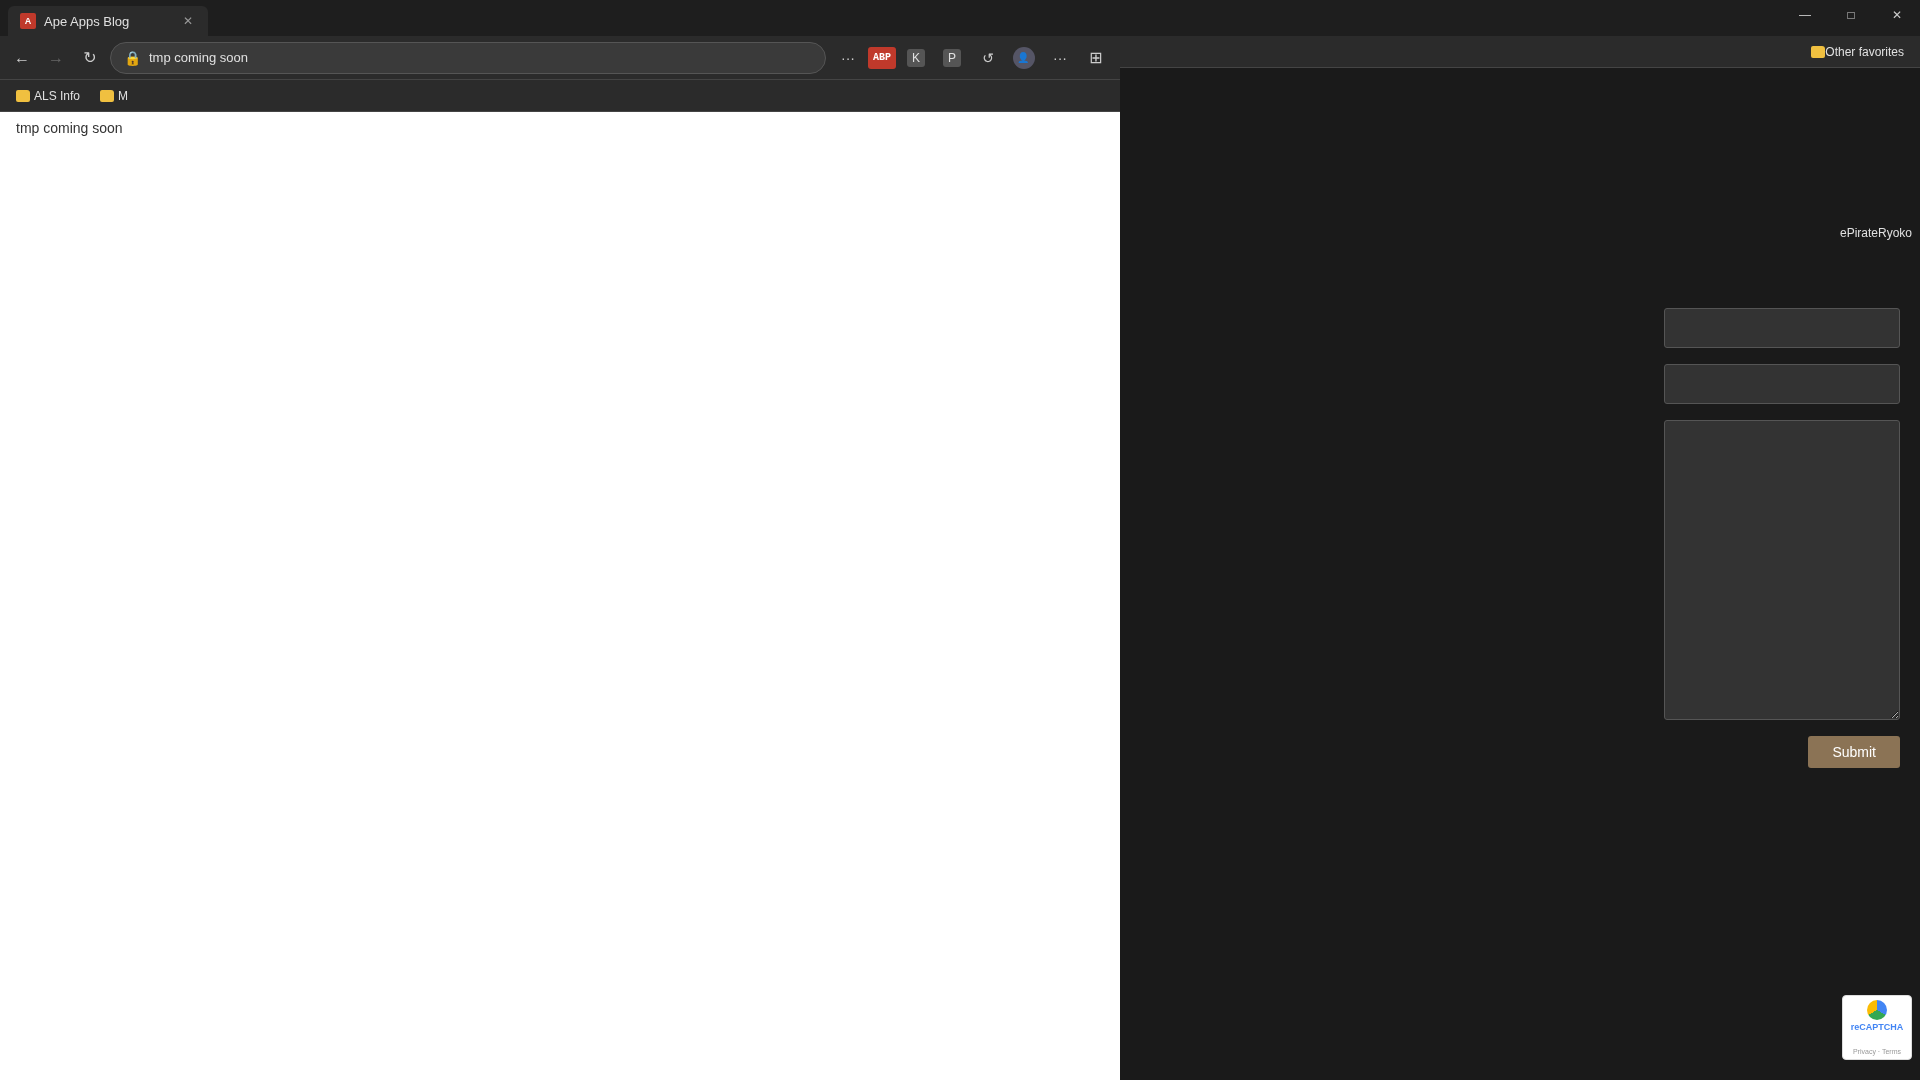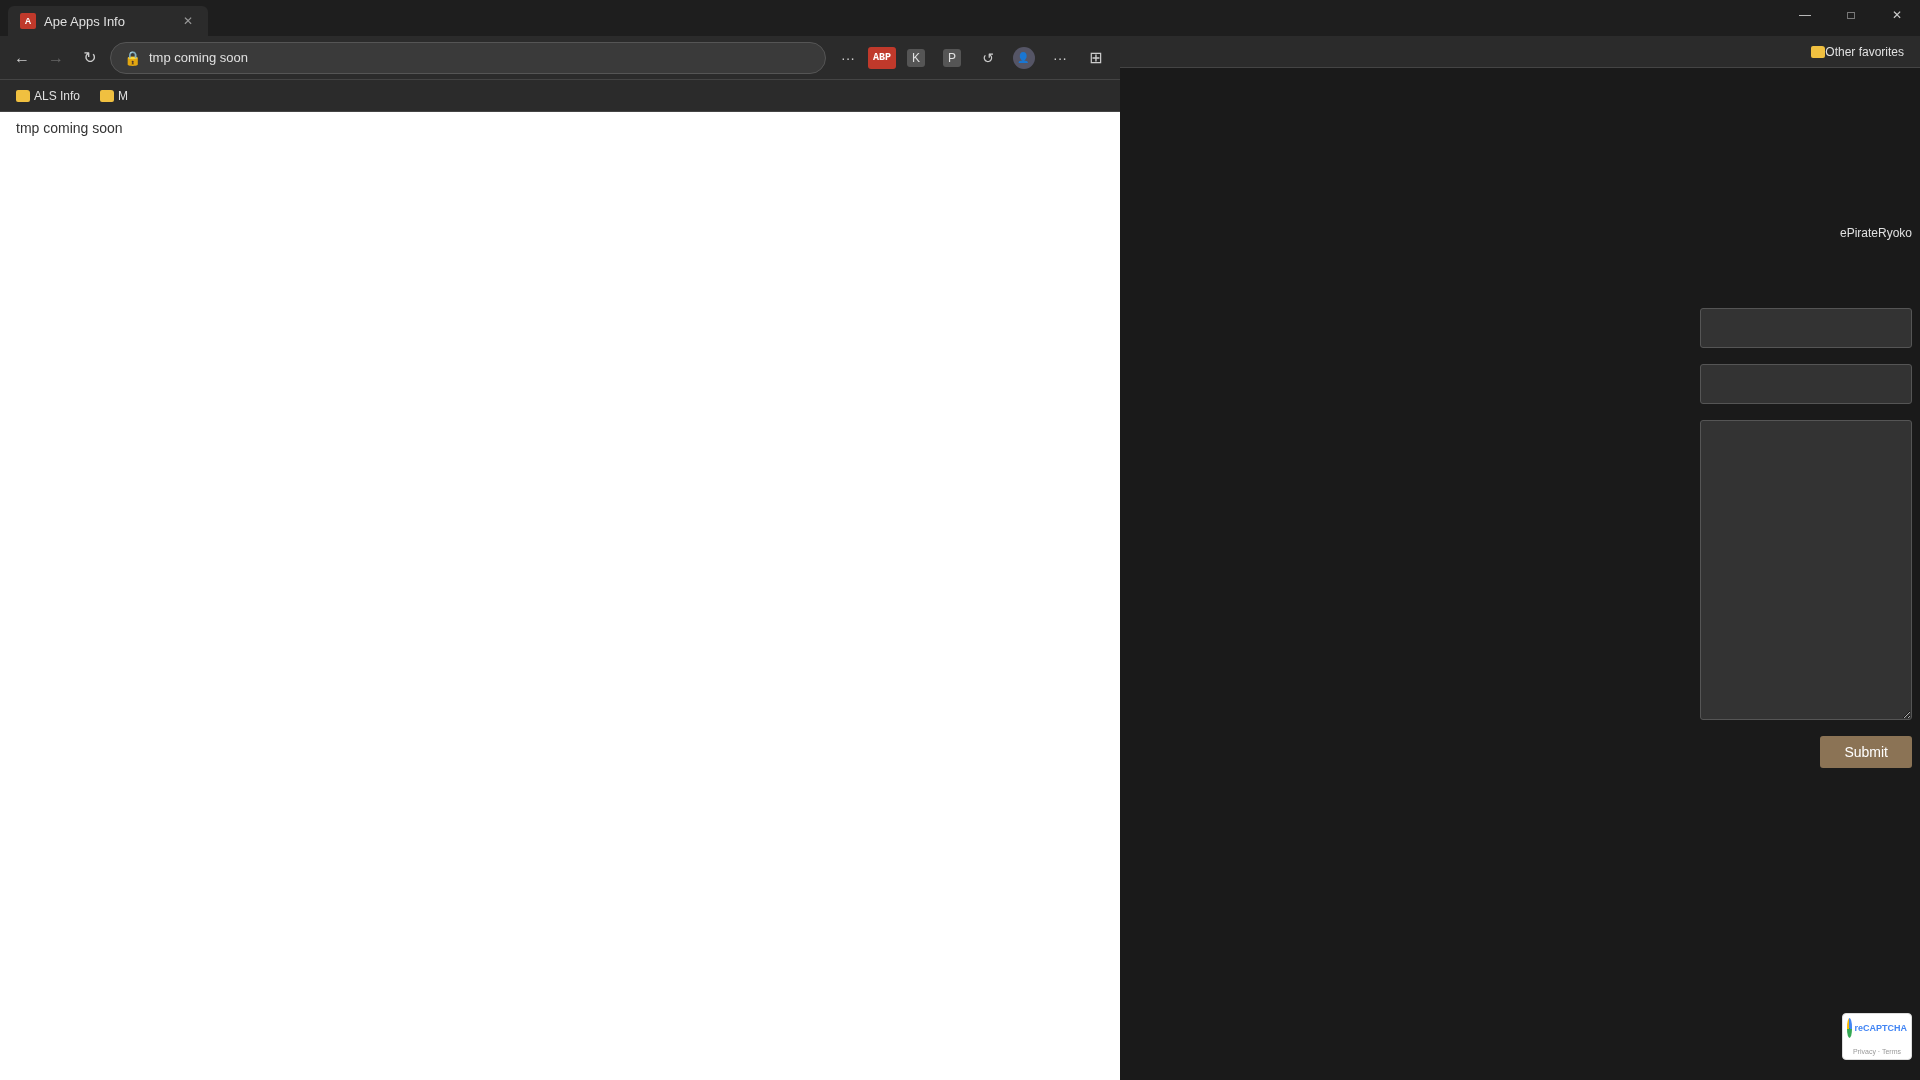--- a/index.html
+++ b/index.html
@@ -270,25 +270,25 @@
       font-size: 12px;
       padding: 8px;
       font-family: Arial, sans-serif;
     }
 
     
     .side-form {
       position: absolute;
       top: 240px;
       right: 0;
-      width: 220px;
+      width: 256px;
       display: flex;
       flex-direction: column;
       gap: 16px;
-      padding-right: 8px;
+      padding-right: 20px;
     }
 
     .form-input {
       width: 100%;
       height: 40px;
       background: #333;
       border: 1px solid #555;
       border-radius: 3px;
       color: #e0e0e0;
       font-size: 13px;
@@ -331,21 +331,22 @@
       font-size: 8px;
       color: #666;
       text-align: center;
     }
 
     .recaptcha-logo {
       display: flex;
       align-items: center;
       justify-content: center;
       gap: 2px;
-      margin-bottom: 10px;
+      margin-bottom: 16px;
+      flex-direction: column;
     }
 
     .recaptcha-circle {
       width: 20px;
       height: 20px;
       border-radius: 50%;
       background: conic-gradient(#4285f4 0deg 120deg, #34a853 120deg 240deg, #fbbc05 240deg 360deg);
     }
 
     .window-controls-right {
@@ -360,21 +361,21 @@
 </head>
 <body>
 
 <div class="browser-window">
 
   <div class="tab-bar">
     <div class="tab-active">
       <div class="tab-favicon">
         <span>A</span>
       </div>
-      <span>Ape Apps Info</span>
+      <span>Ape Apps Blog</span>
       <span class="tab-close">✕</span>
     </div>
   </div>
 
   <div class="browser-toolbar">
     <button class="nav-btn">←</button>
     <button class="nav-btn" style="color:#666;">→</button>
     <button class="nav-btn">↻</button>
 
     <div class="address-bar">

